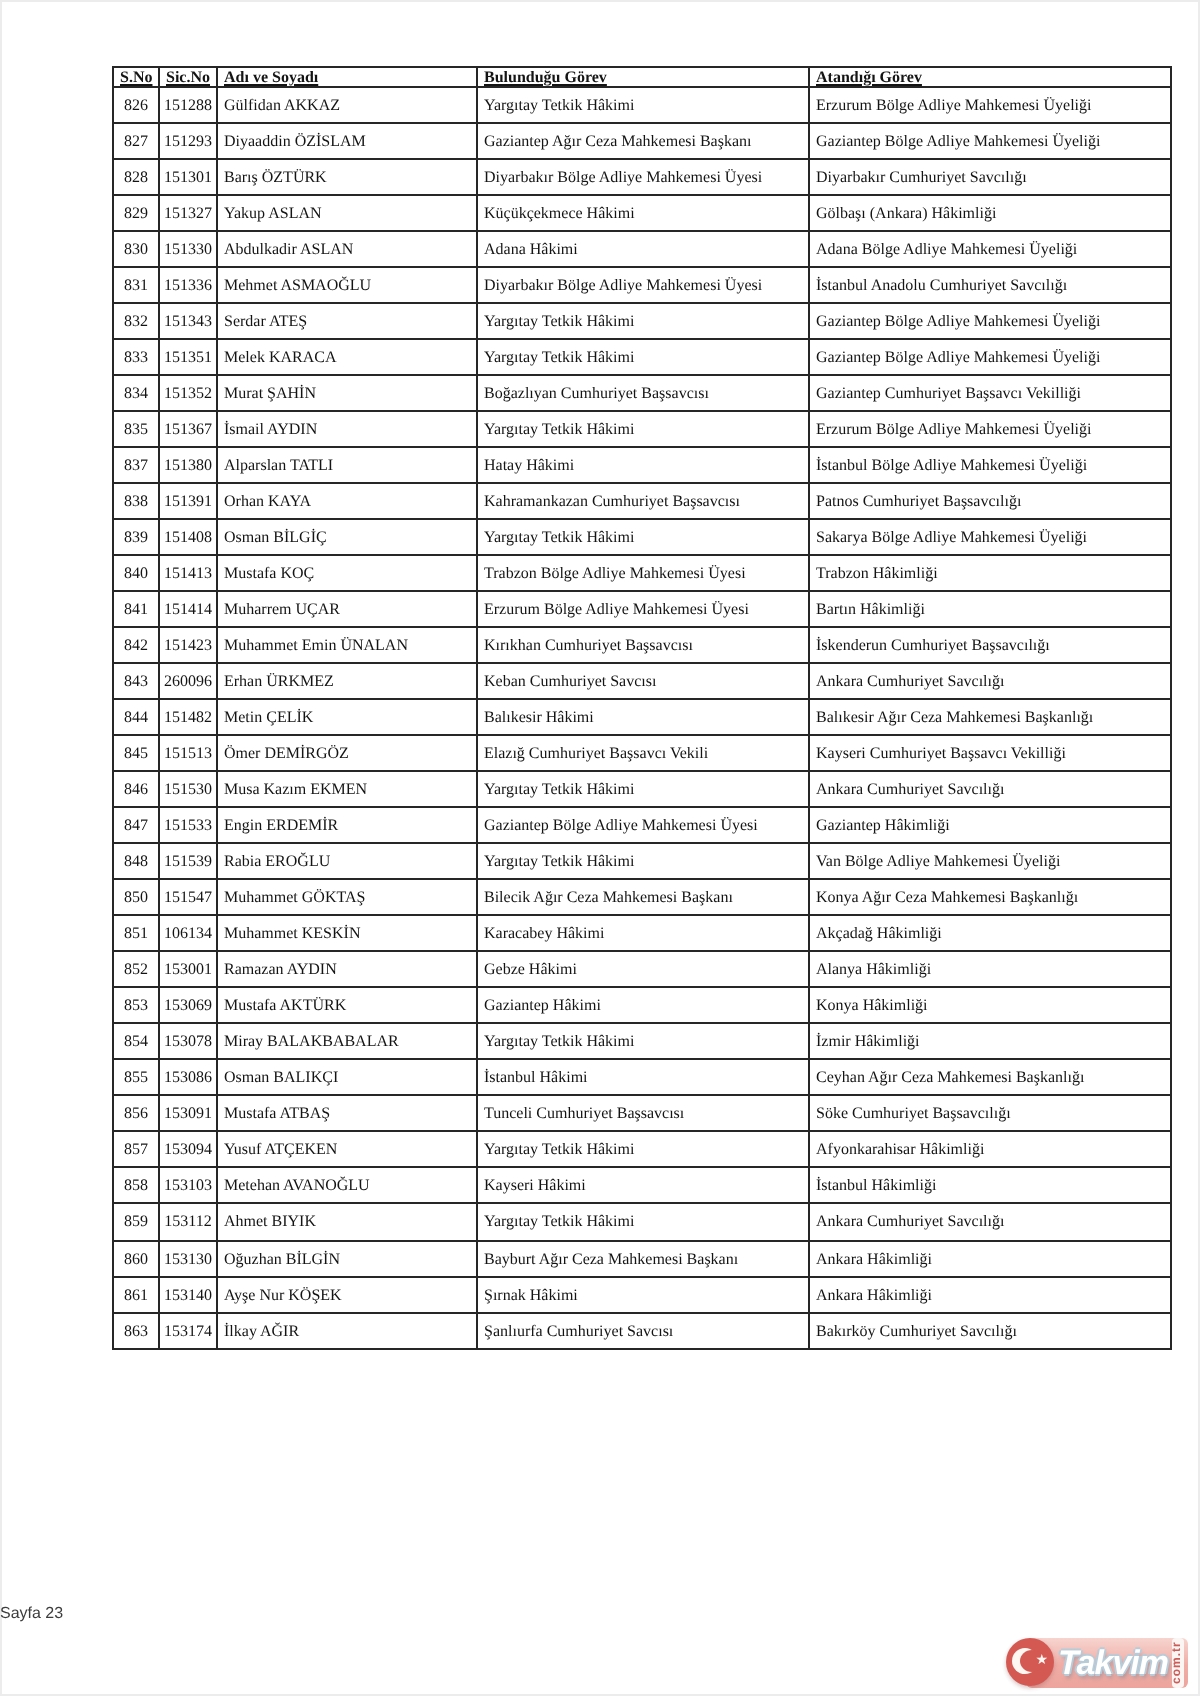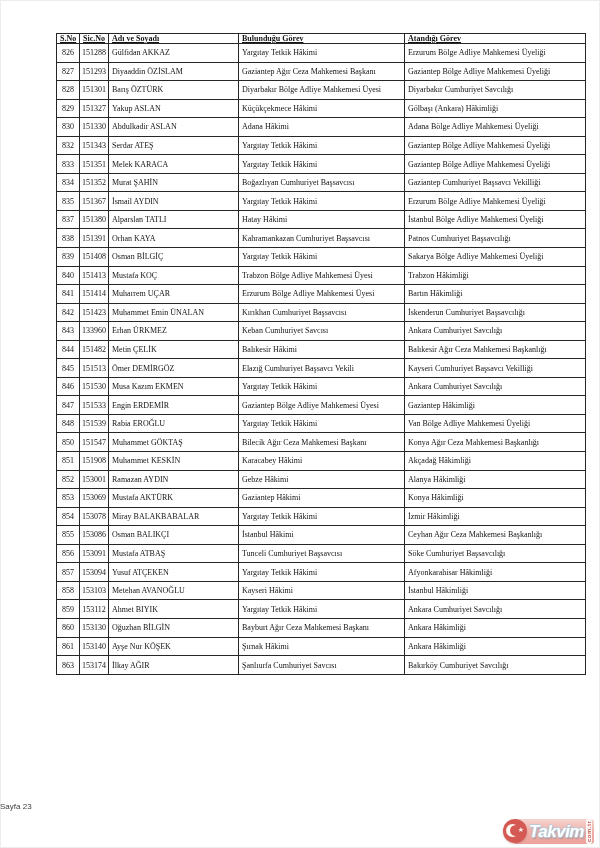--- a/index.html
+++ b/index.html
@@ -127,20 +127,27 @@
           <td>Gölbaşı (Ankara) Hâkimliği</td>
         </tr>
         <tr>
           <td class="num">830</td>
           <td class="num">151330</td>
           <td>Abdulkadir ASLAN</td>
           <td>Adana Hâkimi</td>
           <td>Adana Bölge Adliye Mahkemesi Üyeliği</td>
         </tr>
         <tr>
+          <td class="num">831</td>
+          <td class="num">151336</td>
+          <td>Mehmet ASMAOĞLU</td>
+          <td>Diyarbakır Bölge Adliye Mahkemesi Üyesi</td>
+          <td>İstanbul Anadolu Cumhuriyet Savcılığı</td>
+        </tr>
+        <tr>
           <td class="num">832</td>
           <td class="num">151343</td>
           <td>Serdar ATEŞ</td>
           <td>Yargıtay Tetkik Hâkimi</td>
           <td>Gaziantep Bölge Adliye Mahkemesi Üyeliği</td>
         </tr>
         <tr>
           <td class="num">833</td>
           <td class="num">151351</td>
           <td>Melek KARACA</td>
@@ -198,21 +205,21 @@
         </tr>
         <tr>
           <td class="num">842</td>
           <td class="num">151423</td>
           <td>Muhammet Emin ÜNALAN</td>
           <td>Kırıkhan Cumhuriyet Başsavcısı</td>
           <td>İskenderun Cumhuriyet Başsavcılığı</td>
         </tr>
         <tr>
           <td class="num">843</td>
-          <td class="num">133960</td>
+          <td class="num">260096</td>
           <td>Erhan ÜRKMEZ</td>
           <td>Keban Cumhuriyet Savcısı</td>
           <td>Ankara Cumhuriyet Savcılığı</td>
         </tr>
         <tr>
           <td class="num">844</td>
           <td class="num">151482</td>
           <td>Metin ÇELİK</td>
           <td>Balıkesir Hâkimi</td>
           <td>Balıkesir Ağır Ceza Mahkemesi Başkanlığı</td>
@@ -247,21 +254,21 @@
         </tr>
         <tr>
           <td class="num">850</td>
           <td class="num">151547</td>
           <td>Muhammet GÖKTAŞ</td>
           <td>Bilecik Ağır Ceza Mahkemesi Başkanı</td>
           <td>Konya Ağır Ceza Mahkemesi Başkanlığı</td>
         </tr>
         <tr>
           <td class="num">851</td>
-          <td class="num">151908</td>
+          <td class="num">106134</td>
           <td>Muhammet KESKİN</td>
           <td>Karacabey Hâkimi</td>
           <td>Akçadağ Hâkimliği</td>
         </tr>
         <tr>
           <td class="num">852</td>
           <td class="num">153001</td>
           <td>Ramazan AYDIN</td>
           <td>Gebze Hâkimi</td>
           <td>Alanya Hâkimliği</td>

